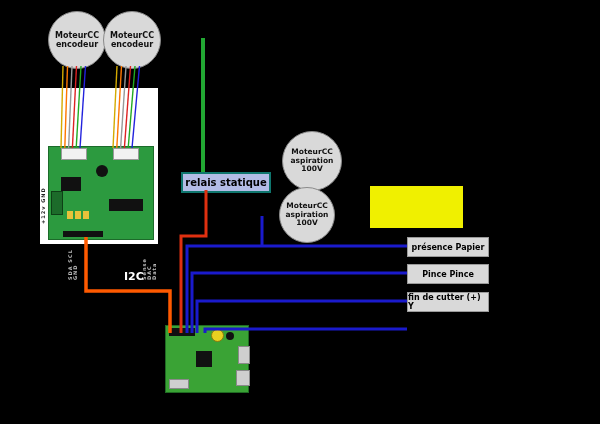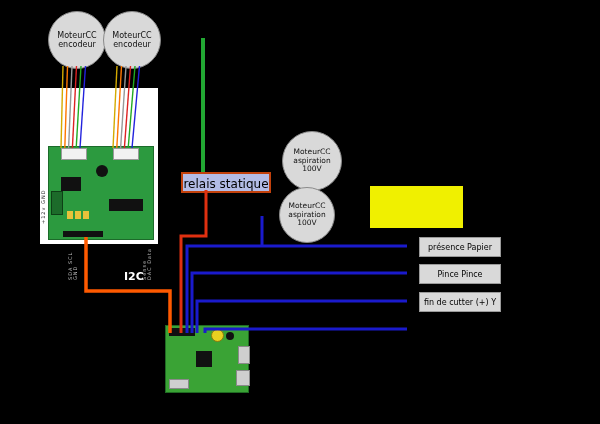--- a/index.html
+++ b/index.html
@@ -1,27 +1,27 @@
 <!DOCTYPE html>
 <html><head>
 <meta charset="utf-8">
 <style>
   html,body{margin:0;padding:0;background:#000;}
   #stage{position:relative;width:600px;height:424px;background:#000;overflow:hidden;
          font-family:"DejaVu Sans", sans-serif;}
-  .abs{position:absolute;}
+  .abs{position:absolute;font-weight:bold;}
   .circle{border-radius:50%;background:#d9d9d9;border:1px solid #8a8a8a;
           display:flex;flex-direction:column;align-items:center;justify-content:center;
           text-align:center;color:#111;line-height:1.15;}
   .circle.small-text{font-size:7.5px;}
   .circle.enc{width:56px;height:56px;font-size:8px;}
-  .relay-box{background:#b3bce6;border:2px solid #c2410c;display:flex;align-items:flex-end;
-             justify-content:center;font-size:12px;color:#000;}
+  .relay-box{background:#b3bce6;border:2px solid #0f766e;display:flex;align-items:center;
+             justify-content:center;font-size:10px;color:#000;}
   .graybox{background:#d9d9d9;border:1px solid #9a9a9a;display:flex;align-items:center;
-           justify-content:center;font-size:8px;color:#000;margin-left:12px;}
+           justify-content:center;font-size:8px;color:#000;}
   .yellowbox{background:#f0f000;color:#000;font-size:11px;padding:3px 4px;line-height:1.25;}
   .whitepanel{background:#ffffff;}
   .pcb{background:#2c9a3f;border:1px solid #1c6b2a;}
   .pi{background:#3aa335;border:1px solid #1f6b22;}
   .chip{background:#111;}
   .connector{background:#f2f2f2;border:1px solid #999;}
   .metal{background:#cfcfcf;border:1px solid #8a8a8a;}
   .tinyv{font-size:5px;letter-spacing:1px;writing-mode:vertical-rl;transform:rotate(180deg);
          line-height:1;}
   .buslabel{color:#fff;font-size:11px;font-weight:bold;margin-left:36px;}

